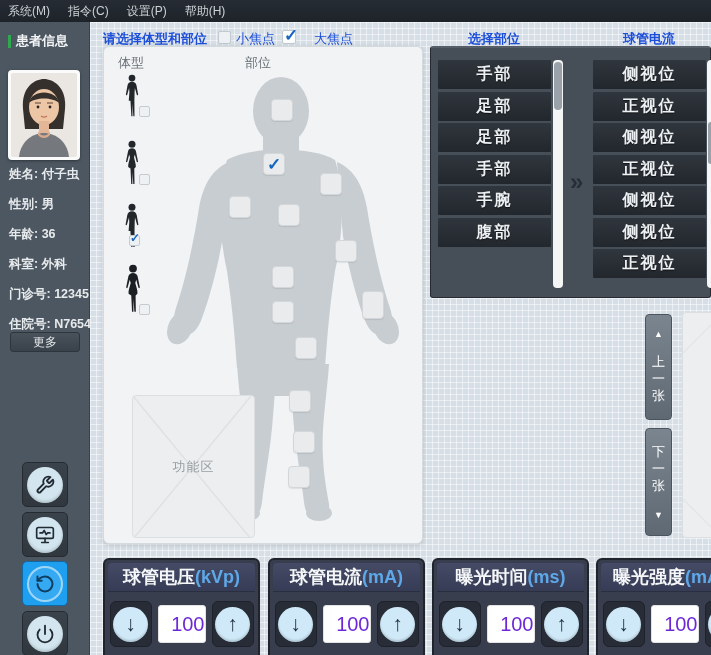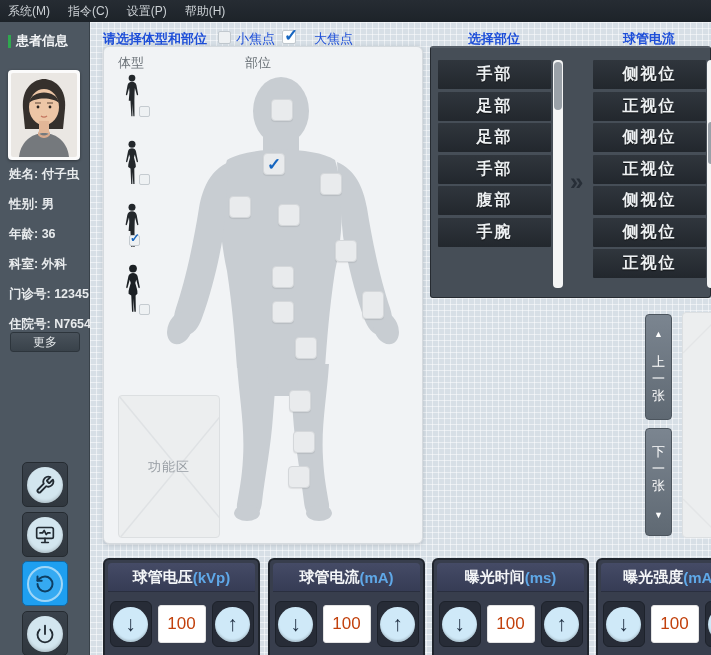--- a/index.html
+++ b/index.html
@@ -88,30 +88,30 @@
     color:#fff; font-size:13px; display:flex; flex-direction:column; align-items:center;
     justify-content:space-evenly; cursor:pointer; }
   .page-btn .tri { font-size:9px; }
 
   
   .param-panel { position:absolute; top:558px; width:157px; height:110px;
     background:#383e4d; border:2px solid #20252d; border-radius:6px; padding:3px; }
   .param-head { height:29px; background:linear-gradient(#454b66,#363c55);
     border-bottom:1px solid #2a2f3f; border-radius:4px 4px 0 0;
     display:flex; align-items:center; justify-content:center;
-    color:#f4f6f8; font-size:15px; font-weight:bold; }
+    color:#f4f6f8; font-size:18px; font-weight:bold; }
   .param-head .unit { color:#5fa8e8; font-weight:bold; }
   .stepper { display:flex; align-items:center; justify-content:center; gap:6px; margin-top:9px; }
   .step-btn { width:42px; height:46px; background:#272c37; border:1px solid #1d222b;
     border-radius:6px; display:flex; align-items:center; justify-content:center; cursor:pointer; }
   .step-circle { width:35px; height:35px; border-radius:50%; background:#cfe9f8;
     display:flex; align-items:center; justify-content:center;
     color:#1d2c3f; font-size:21px; font-weight:bold; box-shadow:inset 0 -2px 2px rgba(0,0,0,.15); }
   .val-box { width:48px; height:38px; background:#fff; border:1px solid #e3e3e3; border-radius:3px;
-    text-align:center; font-size:17px; color:#c2410c; font-family:"Liberation Sans",sans-serif; }
+    text-align:right; font-size:20px; color:#6d28d9; font-family:"Liberation Sans",sans-serif; }
 </style>
 </head>
 <body>
 
 <div class="app">
 
   <div class="workarea"></div>
 
   <div class="menubar">
     <span class="menu-item">系统(M)</span>
@@ -260,36 +260,36 @@
   <div class="sq" style="left:278px;top:204px"></div>
   <div class="sq" style="left:335px;top:240px"></div>
   <div class="sq" style="left:272px;top:266px"></div>
   <div class="sq" style="left:362px;top:291px;height:28px"></div>
   <div class="sq" style="left:272px;top:301px"></div>
   <div class="sq" style="left:295px;top:337px"></div>
   <div class="sq" style="left:289px;top:390px"></div>
   <div class="sq" style="left:293px;top:431px"></div>
   <div class="sq" style="left:288px;top:466px"></div>
 
-  <div class="placeholder" style="left:118px;top:395px;width:102px;height:143px">
+  <div class="placeholder" style="left:132px;top:395px;width:123px;height:143px">
     <svg width="118" height="143">
         <line x1="0" y1="0" x2="118" y2="143" stroke="#dfe2e4" stroke-width="1.5"></line>
         <line x1="118" y1="0" x2="0" y2="143" stroke="#dfe2e4" stroke-width="1.5"></line>
       </svg>
     <span style="font-size:13px">功能区</span>
   </div>
 
   <div class="list-shell">
     <div class="dlist" style="left:7px">
       <div class="ditem">手部</div>
       <div class="ditem">足部</div>
       <div class="ditem">足部</div>
       <div class="ditem">手部</div>
+      <div class="ditem">手腕</div>
       <div class="ditem">腹部</div>
-      <div class="ditem">手腕</div>
     </div>
     <div class="vscroll" style="left:122px;top:12px;width:10px;height:228px">
       <div class="vthumb" style="left:1px;top:2px;width:8px;height:48px"></div>
     </div>
     <div class="dlist" style="left:162px">
       <div class="ditem">侧视位</div>
       <div class="ditem">正视位</div>
       <div class="ditem">侧视位</div>
       <div class="ditem">正视位</div>
       <div class="ditem">侧视位</div>

